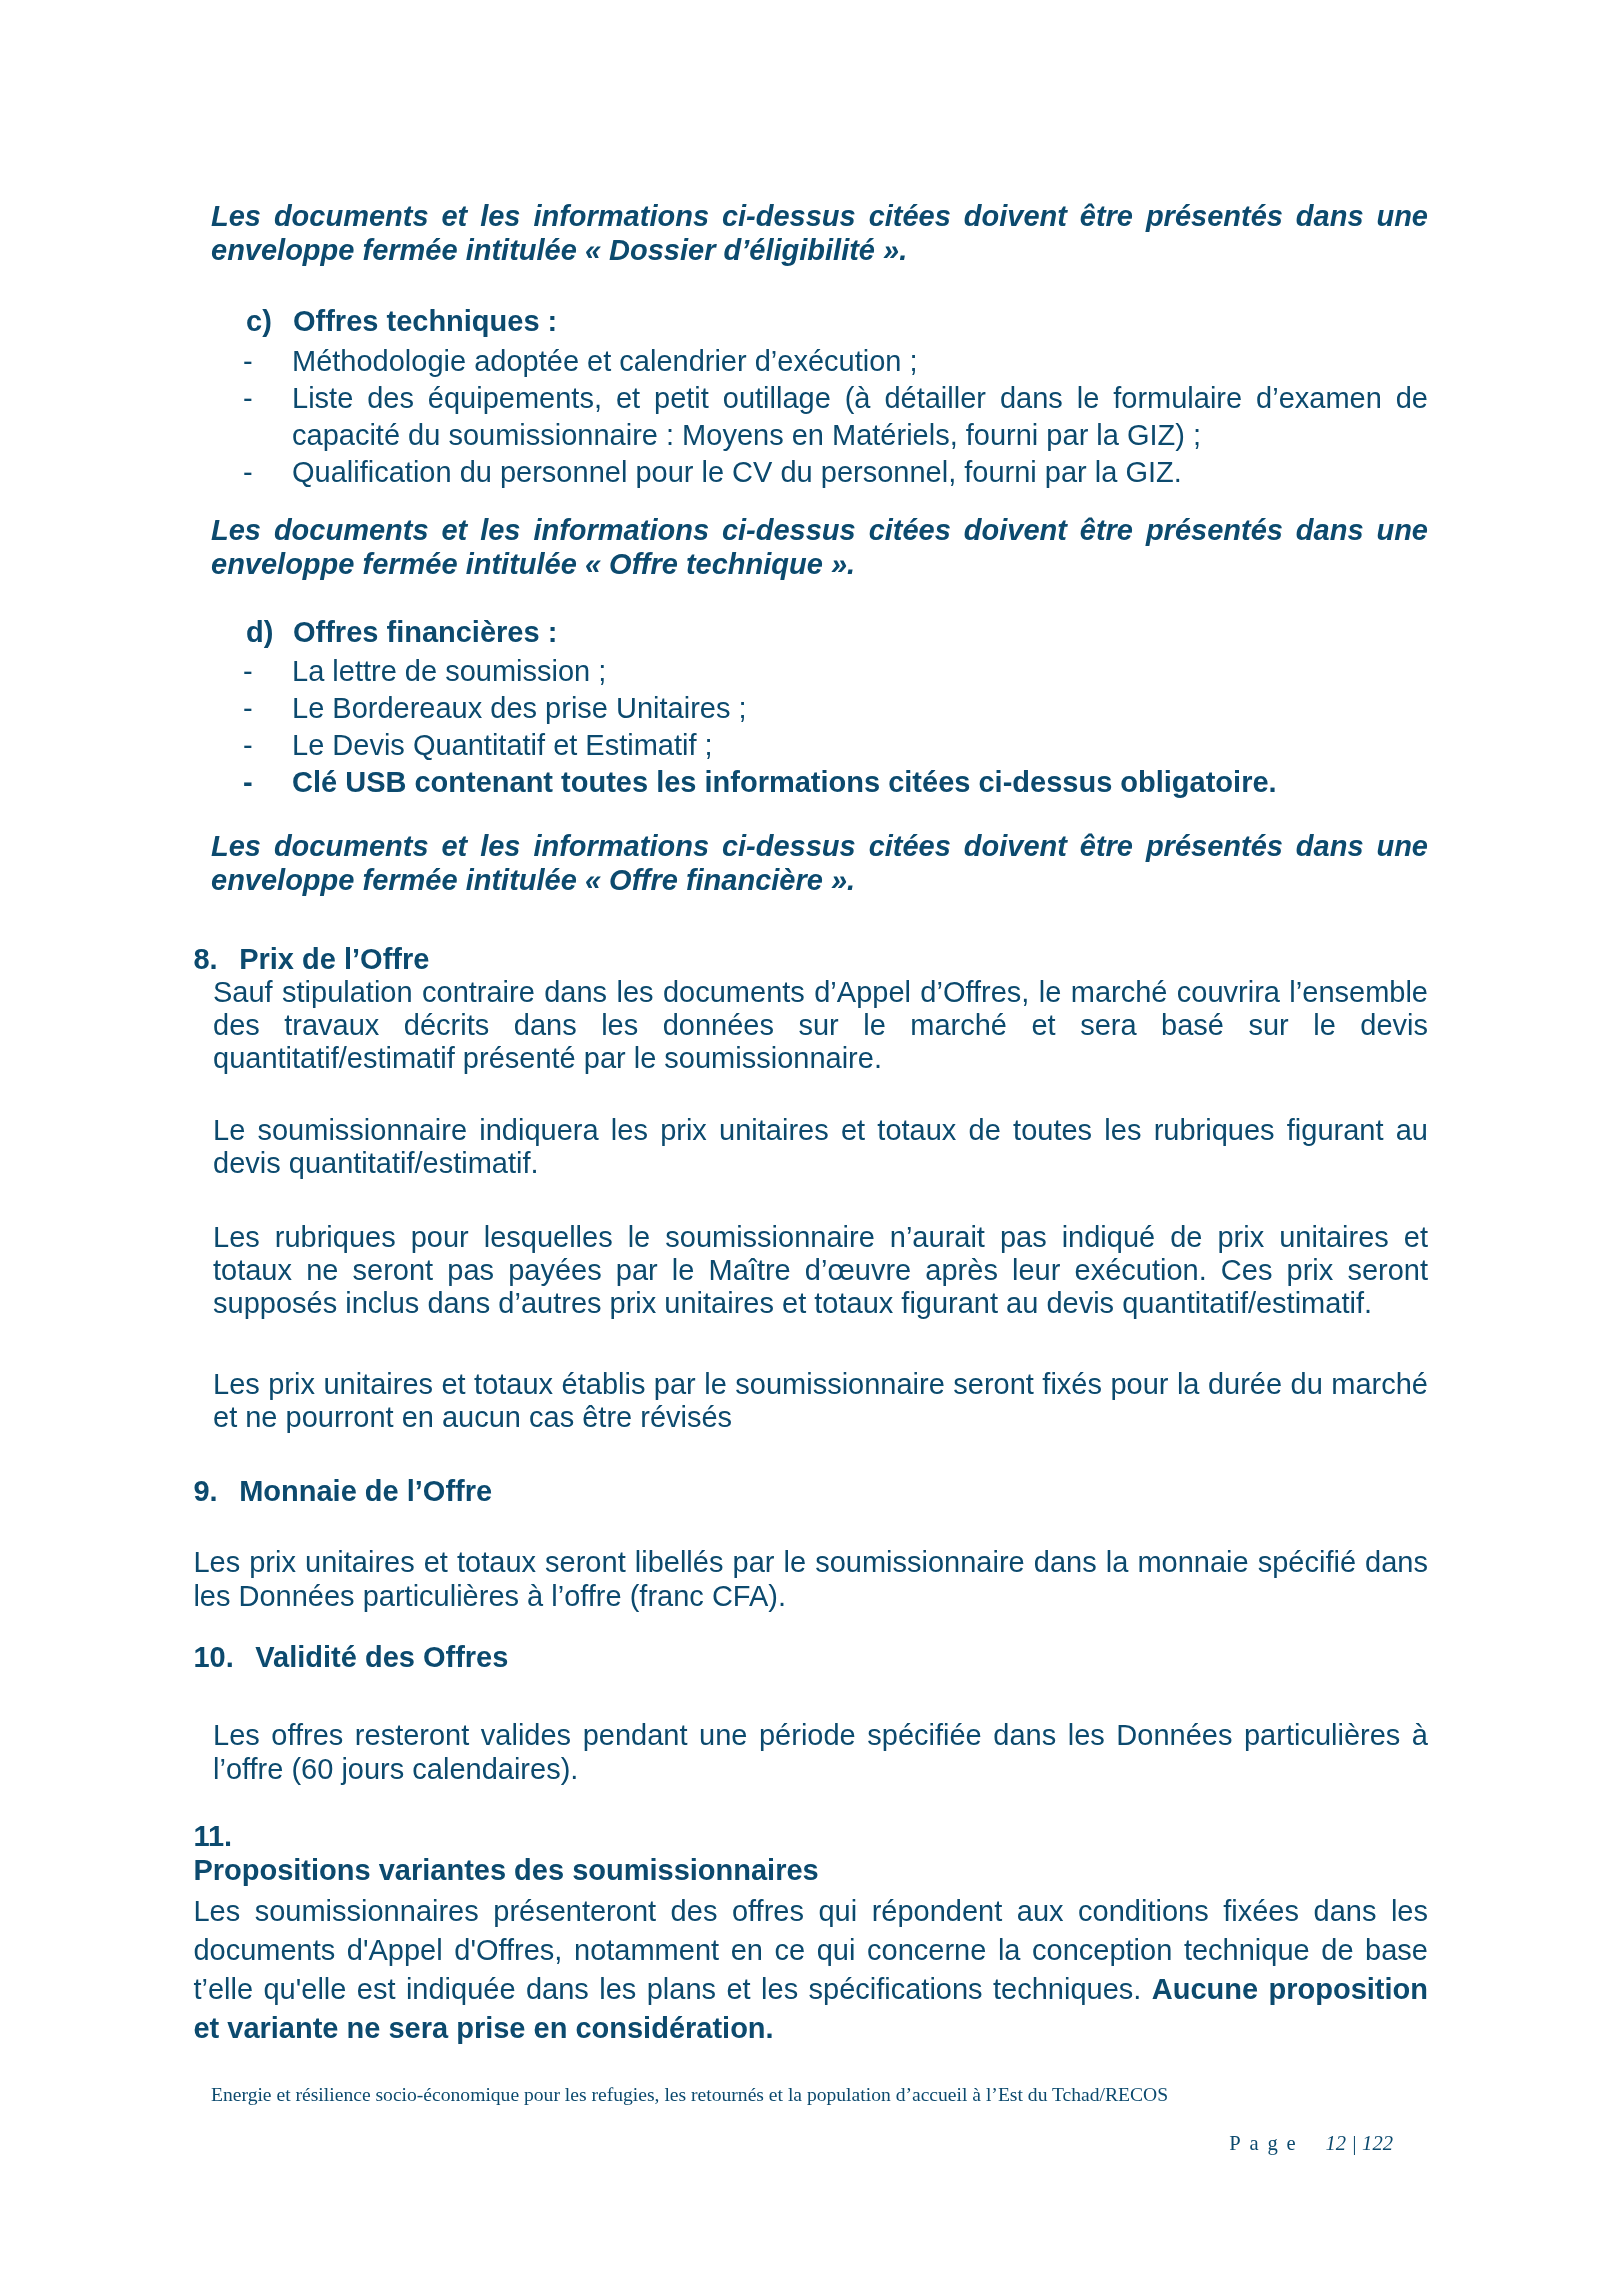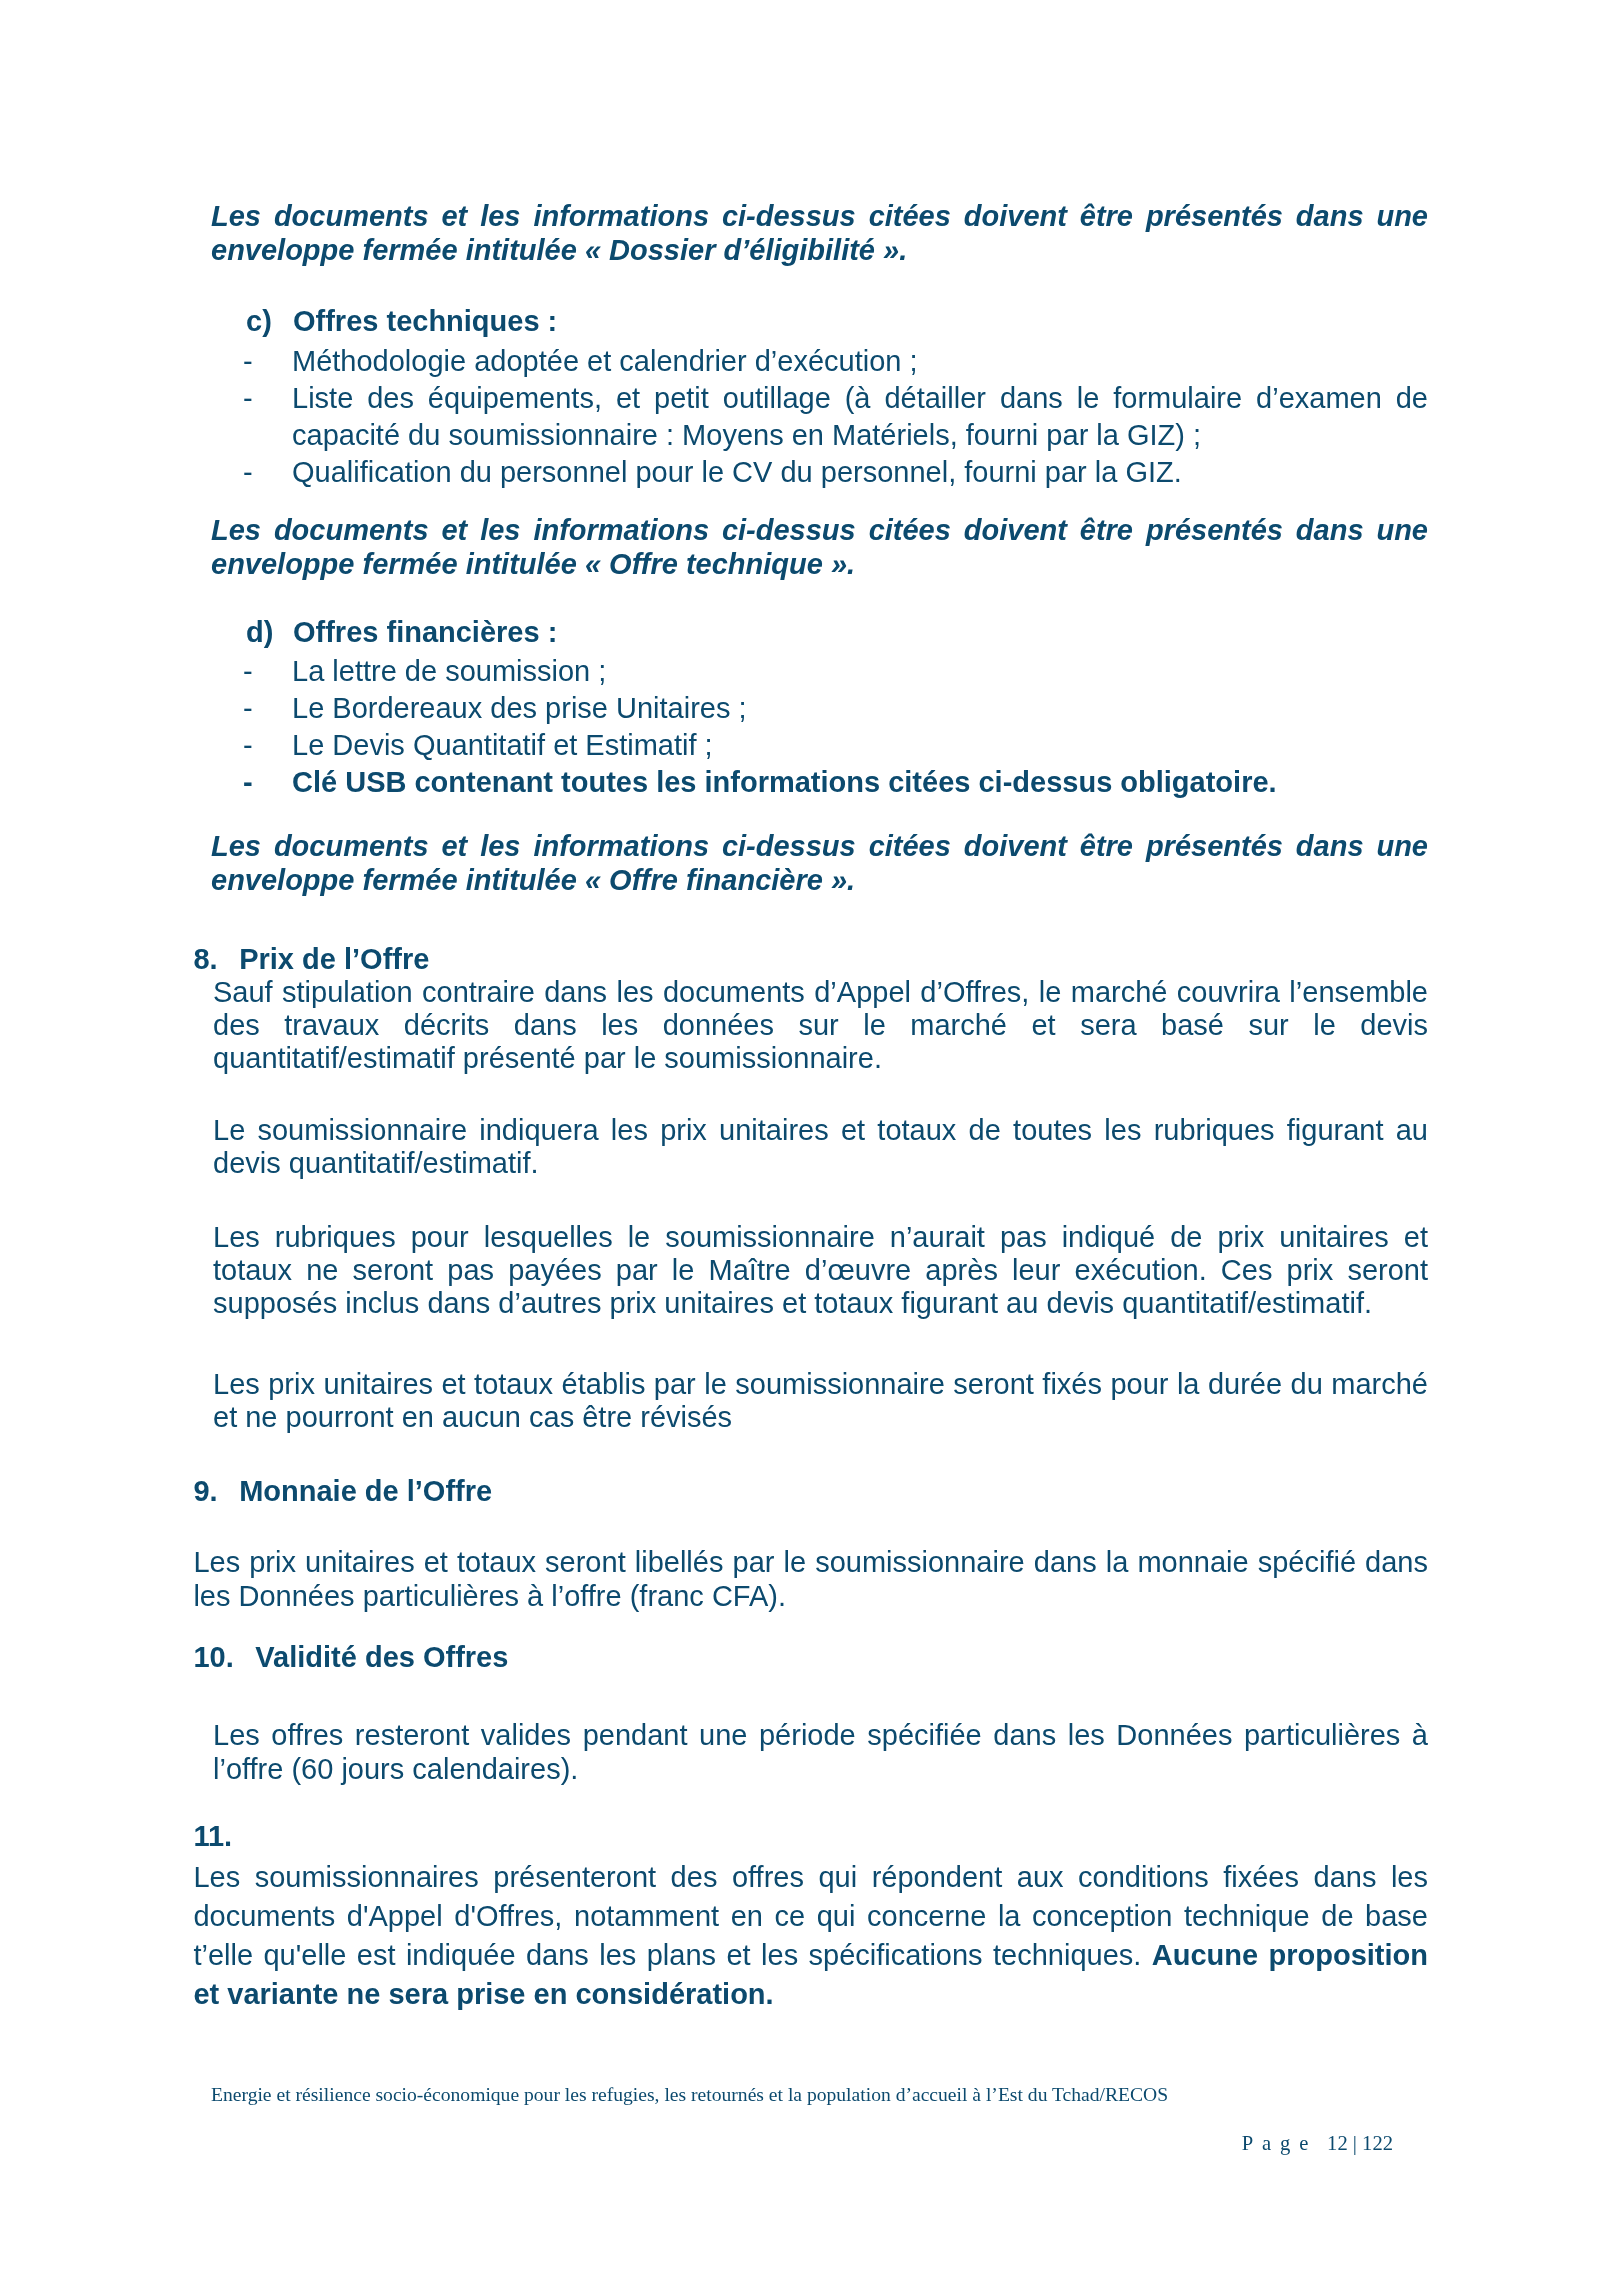--- a/index.html
+++ b/index.html
@@ -94,21 +94,21 @@
   .footer-pagenum {
     position: absolute;
     top: 2131px;
     right: 228px;
     font-family: "Liberation Serif", serif;
     font-size: 20.6px;
     line-height: 25.5px;
     white-space: nowrap;
   }
   .footer-pagenum .pg-label { letter-spacing: 8.8px; }
-  .footer-pagenum .pg-value { margin-left: 10px; }
+  .footer-pagenum .pg-value { margin-left: 21px; font-style: italic; }
 </style>
 </head>
 <body>
 
 <div class="page">
 
   <p class="block notice notice-a">Les documents et les informations ci-dessus citées doivent être présentés dans une enveloppe fermée intitulée « Dossier d’éligibilité ».</p>
 
   <div class="block cd-heading c">
     <span class="cd-label">c)</span>
@@ -172,20 +172,21 @@
   <p class="block para p5">Les prix unitaires et totaux seront libellés par le soumissionnaire dans la monnaie spécifié dans les Données particulières à l’offre (franc CFA).</p>
 
   <div class="block num-heading h10">
     <span class="sec-num">10.</span>
     <span class="sec-title">Validité des Offres</span>
   </div>
   <p class="block para p6">Les offres resteront valides pendant une période spécifiée dans les Données particulières à l’offre (60 jours calendaires).</p>
 
   <div class="block num-heading h11">
     <span class="sec-num">11.</span>
+    <span class="sec-title">Propositions variantes des soumissionnaires</span>
   </div>
   <p class="block para p7"><span>Les soumissionnaires présenteront des offres qui répondent aux conditions fixées dans les documents d'Appel d'Offres, notamment en ce qui concerne la conception technique de base t’elle qu'elle est indiquée dans les plans et les spécifications techniques. </span><span class="bold-run">Aucune proposition et variante ne sera prise en considération.</span></p>
 
   <div class="footer-project">Energie et résilience socio-économique pour les refugies, les retournés et la population d’accueil à l’Est du Tchad/RECOS</div>
   <div class="footer-pagenum">
     <span class="pg-label">Page</span><span class="pg-value">12 | 122</span>
   </div>
 
 </div>
 

